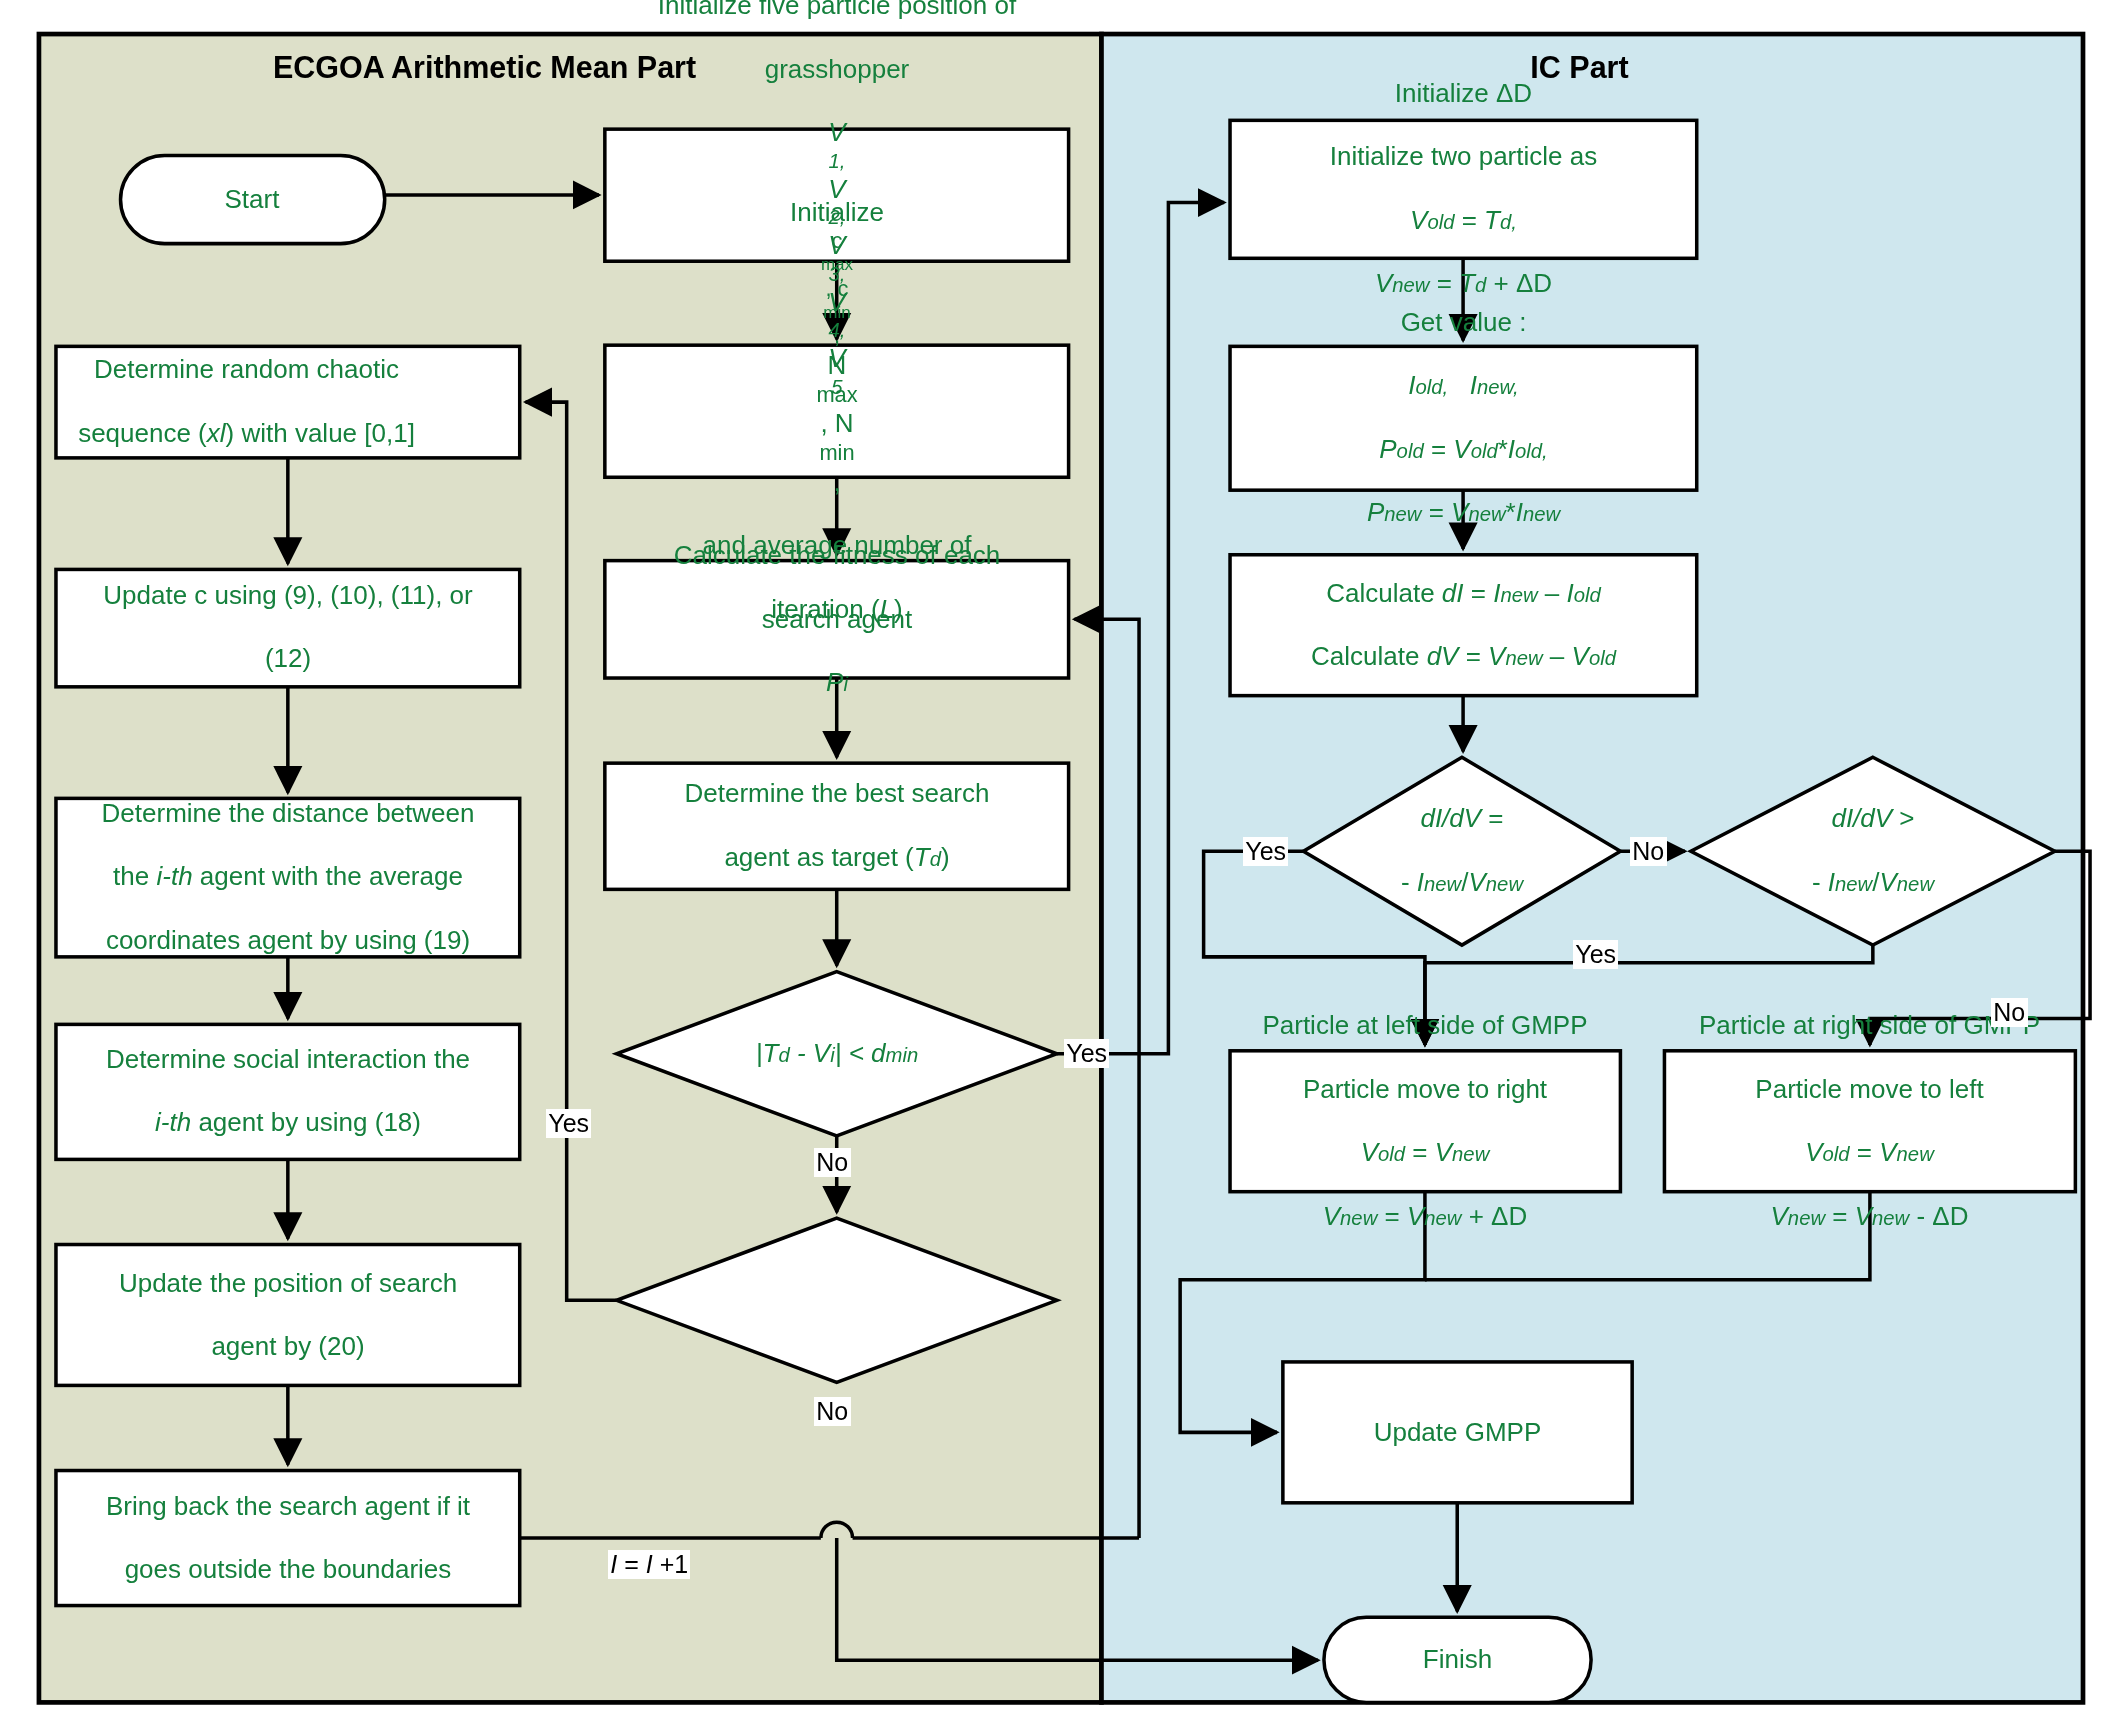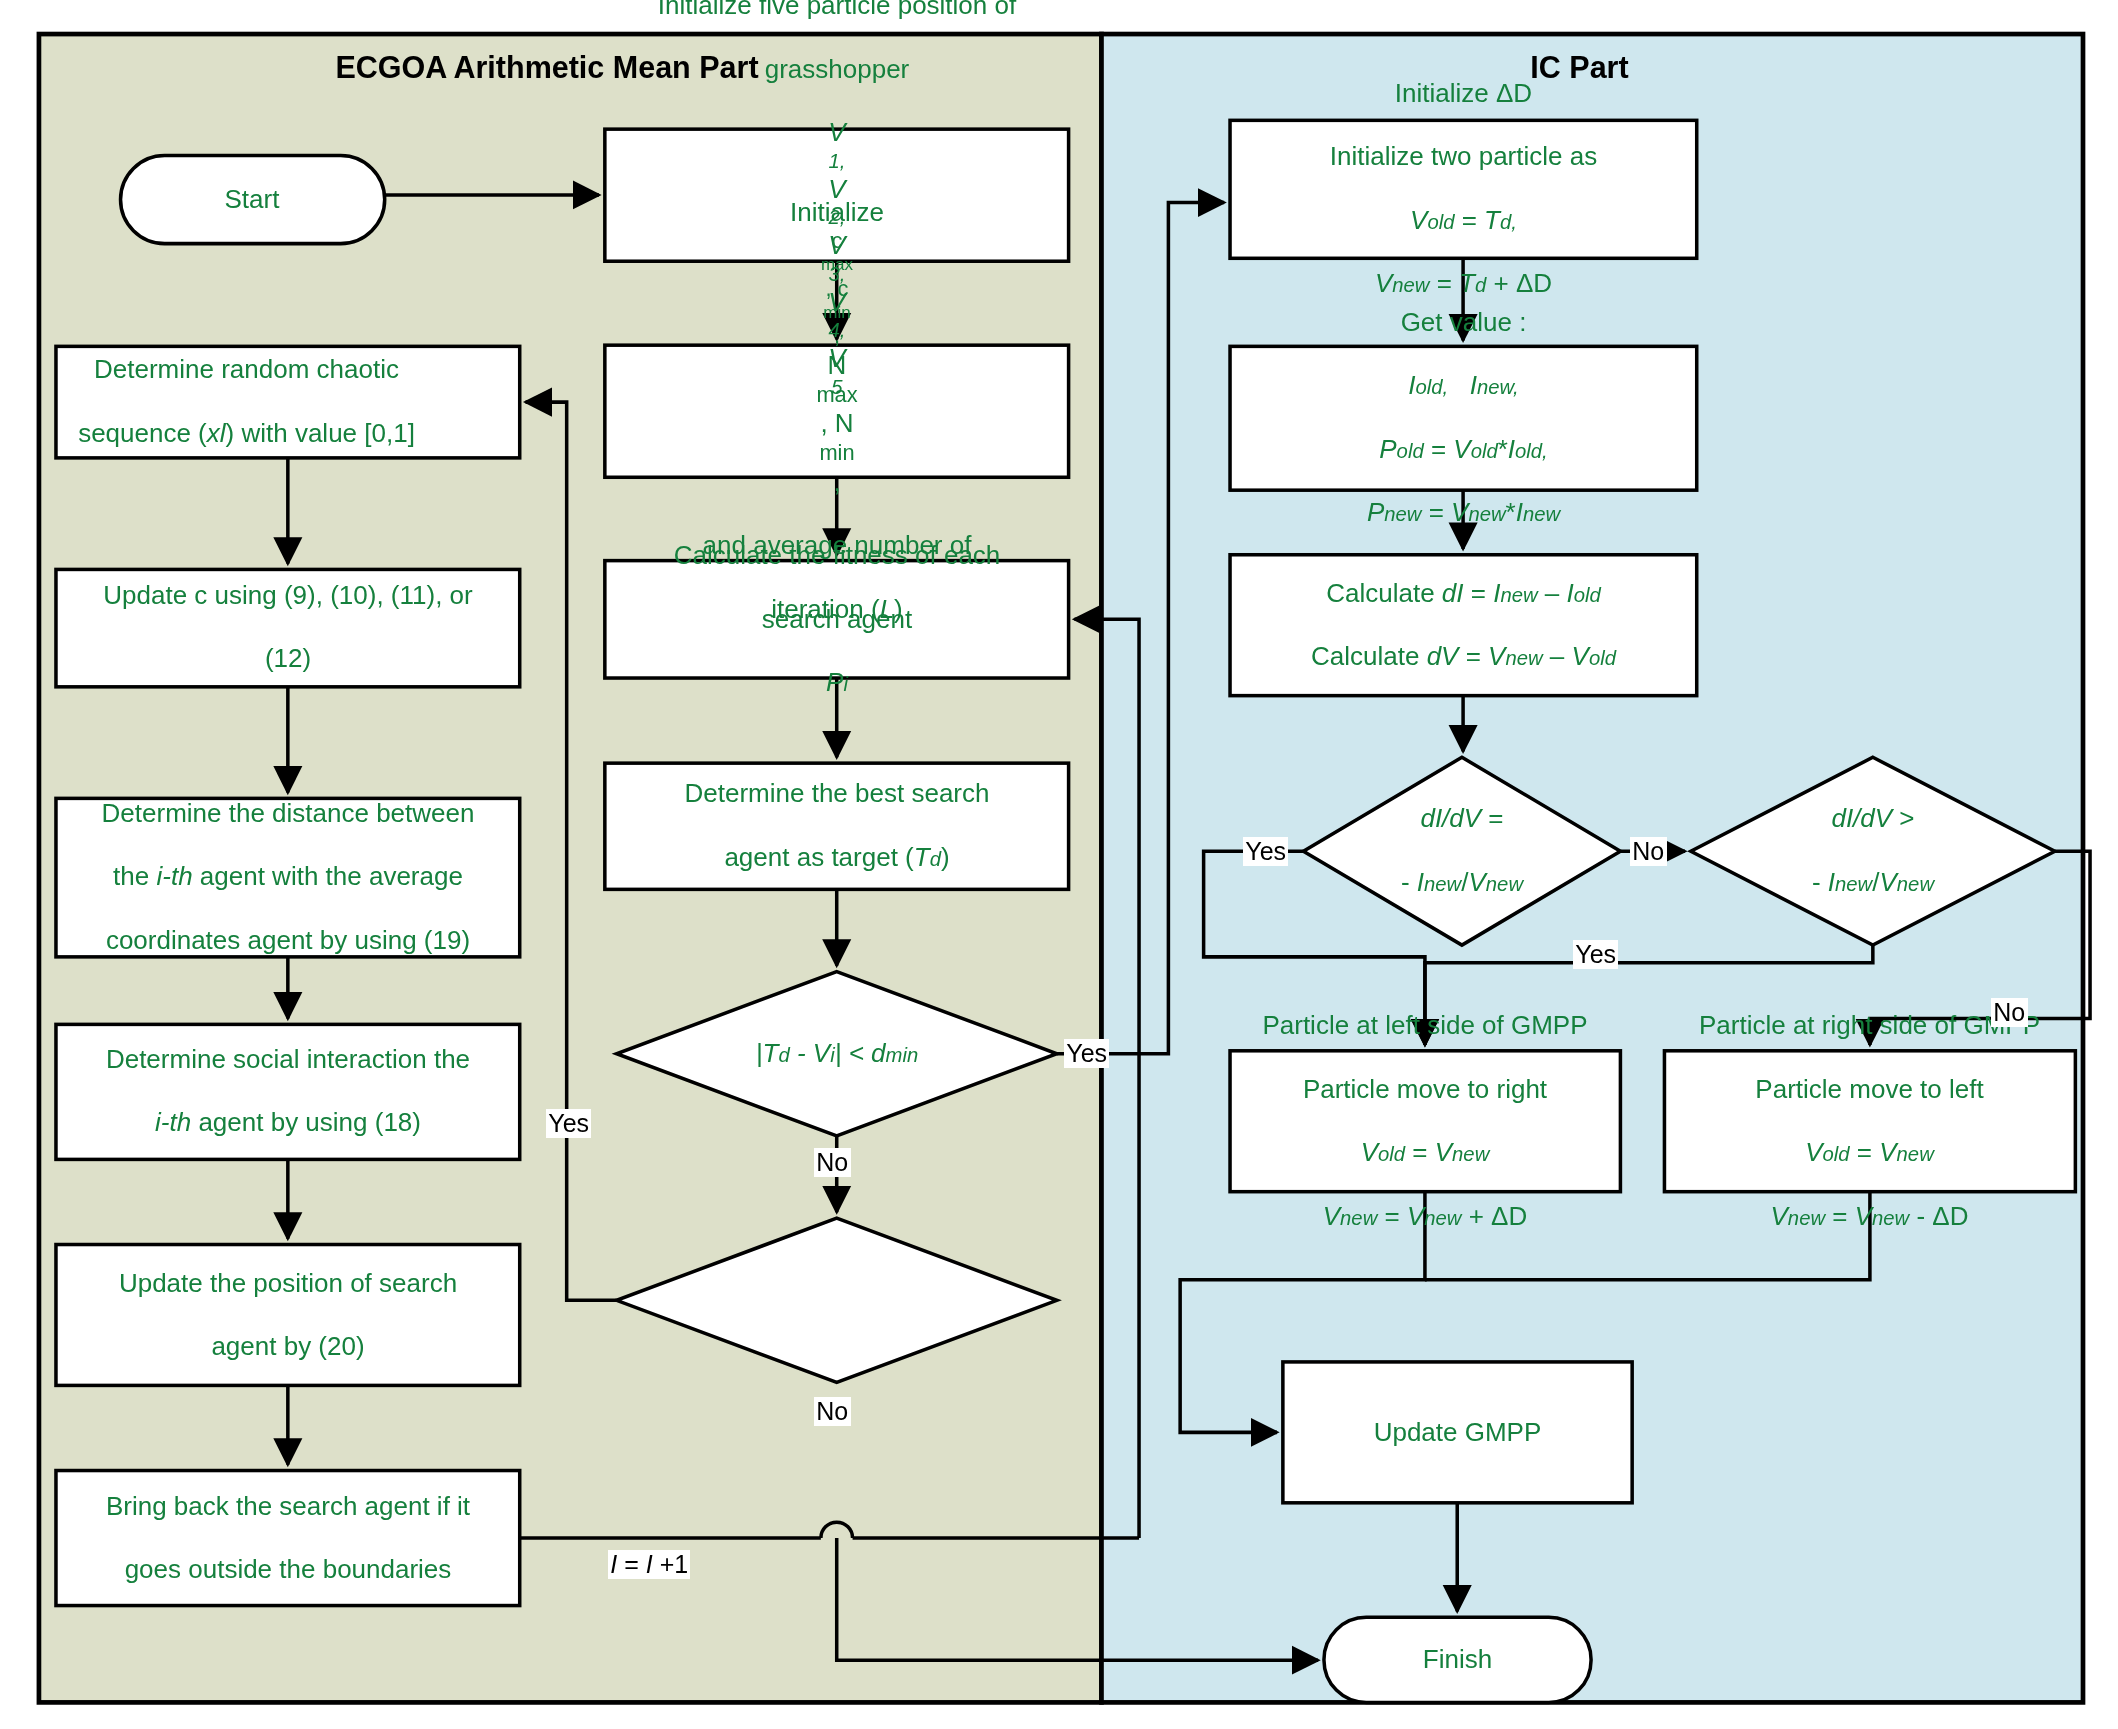--- a/index.html
+++ b/index.html
@@ -91,21 +91,21 @@
     </g>
 
     <g stroke="#000" stroke-width="6" fill="none">
       <path d="M 885 2620 L 1398 2620"></path>
       <path d="M 1398 2620 A 27 27 0 0 1 1452 2620"></path>
       <path d="M 1452 2620 L 1940 2620"></path>
       <path d="M 3185 2030 L 3185 2180 L 2427 2180"></path>
     </g>
   </svg>
 
-  <div class="panelTitle" style="left:283px;top:50px;width:528px;text-align:center;">ECGOA Arithmetic Mean Part</div>
+  <div class="panelTitle" style="left:273px;top:50px;width:528px;">ECGOA Arithmetic Mean Part</div>
   <div class="panelTitle" style="left:1456px;top:50px;width:247px;text-align:center;">IC Part</div>
 
   <div class="nodeText big" style="left:120px;top:156px;width:264px;height:88px;">
     <span>Start</span>
   </div>
 
   <div class="nodeText big" style="left:605px;top:129px;width:464px;height:132px;">
     <span>
       <span>Initialize five particle position of</span><br>
       <span>grasshopper</span><br>

